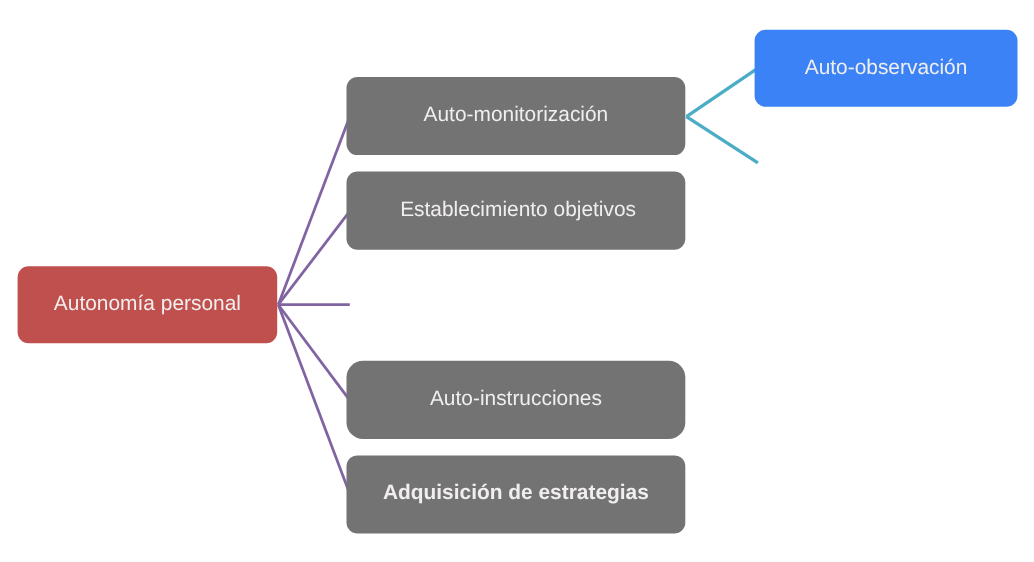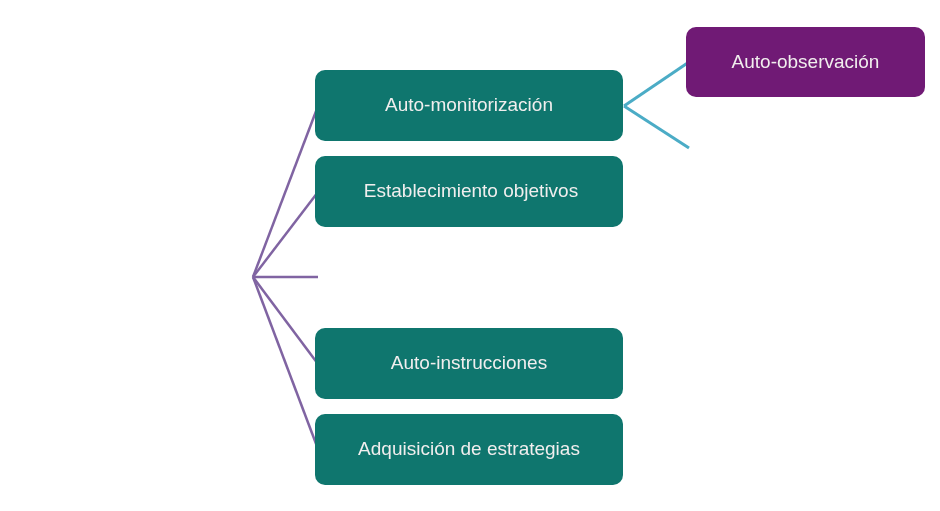--- a/index.html
+++ b/index.html
@@ -41,51 +41,54 @@
     left: 16px;
     top: 242px;
     width: 236px;
     height: 70px;
     background: #c0504d;
   }
   .node-l2 {
     left: 315px;
     width: 308px;
     height: 71px;
-    background: #0f766e;
+    background: #737373;
   }
   .p1 { top: 70px; }
   .p2 { top: 156px; padding-left: 12px; }
   .p3 { top: 242px; }
-  .p4 { top: 328px; }
-  .p5 { top: 414px; }
+  .p4 { top: 328px; border-radius: 15px; }
+  .p5 { top: 414px; font-weight: bold; }
   .node-l3 {
     left: 686px;
     width: 239px;
     height: 70px;
-    background: #701a75;
+    background: #3b82f6;
   }
   .t1 { top: 27px; }
   .t2 { top: 113px; }
 </style>
 </head>
 <body>
 
 <div class="canvas">
 
   <svg class="connectors" viewBox="0 0 940 511" xmlns="http://www.w3.org/2000/svg">
     <line x1="253" y1="277" x2="318" y2="106" stroke="#8064a2" stroke-width="2.5"></line>
     <line x1="253" y1="277" x2="318" y2="192" stroke="#8064a2" stroke-width="2.5"></line>
     <line x1="253" y1="277" x2="318" y2="277" stroke="#8064a2" stroke-width="2.5"></line>
     <line x1="253" y1="277" x2="318" y2="364" stroke="#8064a2" stroke-width="2.5"></line>
     <line x1="253" y1="277" x2="318" y2="449" stroke="#8064a2" stroke-width="2.5"></line>
     <line x1="624" y1="106" x2="689" y2="62" stroke="#4bacc6" stroke-width="3"></line>
     <line x1="624" y1="106" x2="689" y2="148" stroke="#4bacc6" stroke-width="3"></line>
   </svg>
 
+  <div class="node node-root">
+    <span>Autonomía personal</span>
+  </div>
 
   <div class="node node-l2 p1">
     <span>Auto-monitorización</span>
   </div>
   <div class="node node-l2 p2">
     <span>Establecimiento objetivos</span>
   </div>
   <div class="node node-l2 p4">
     <span>Auto-instrucciones</span>
   </div>

